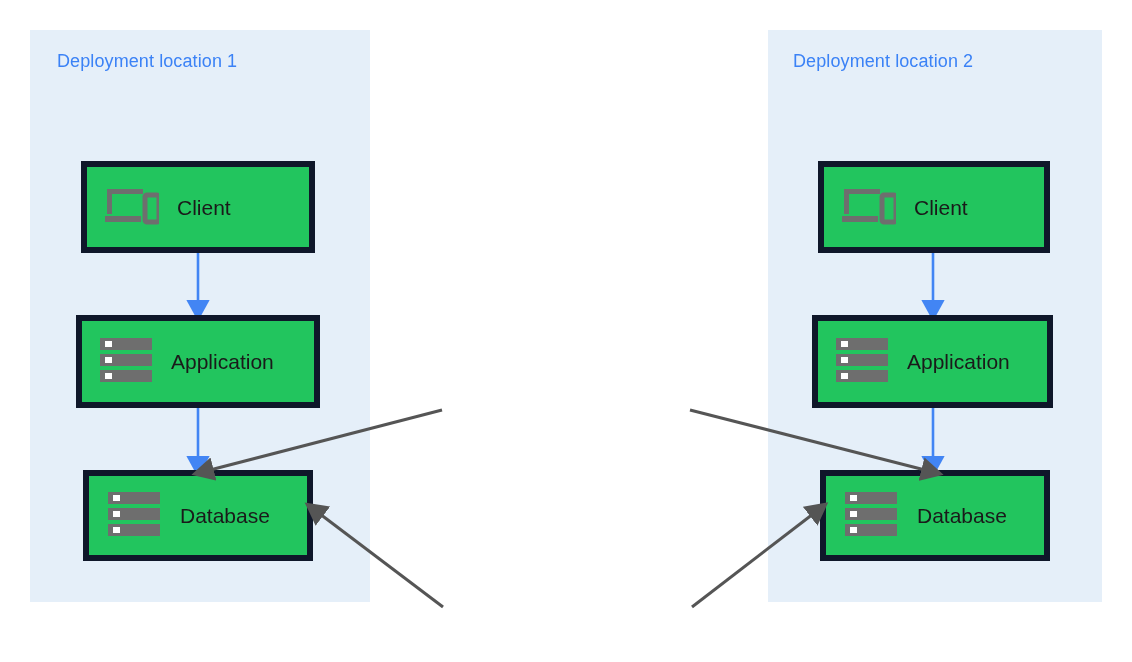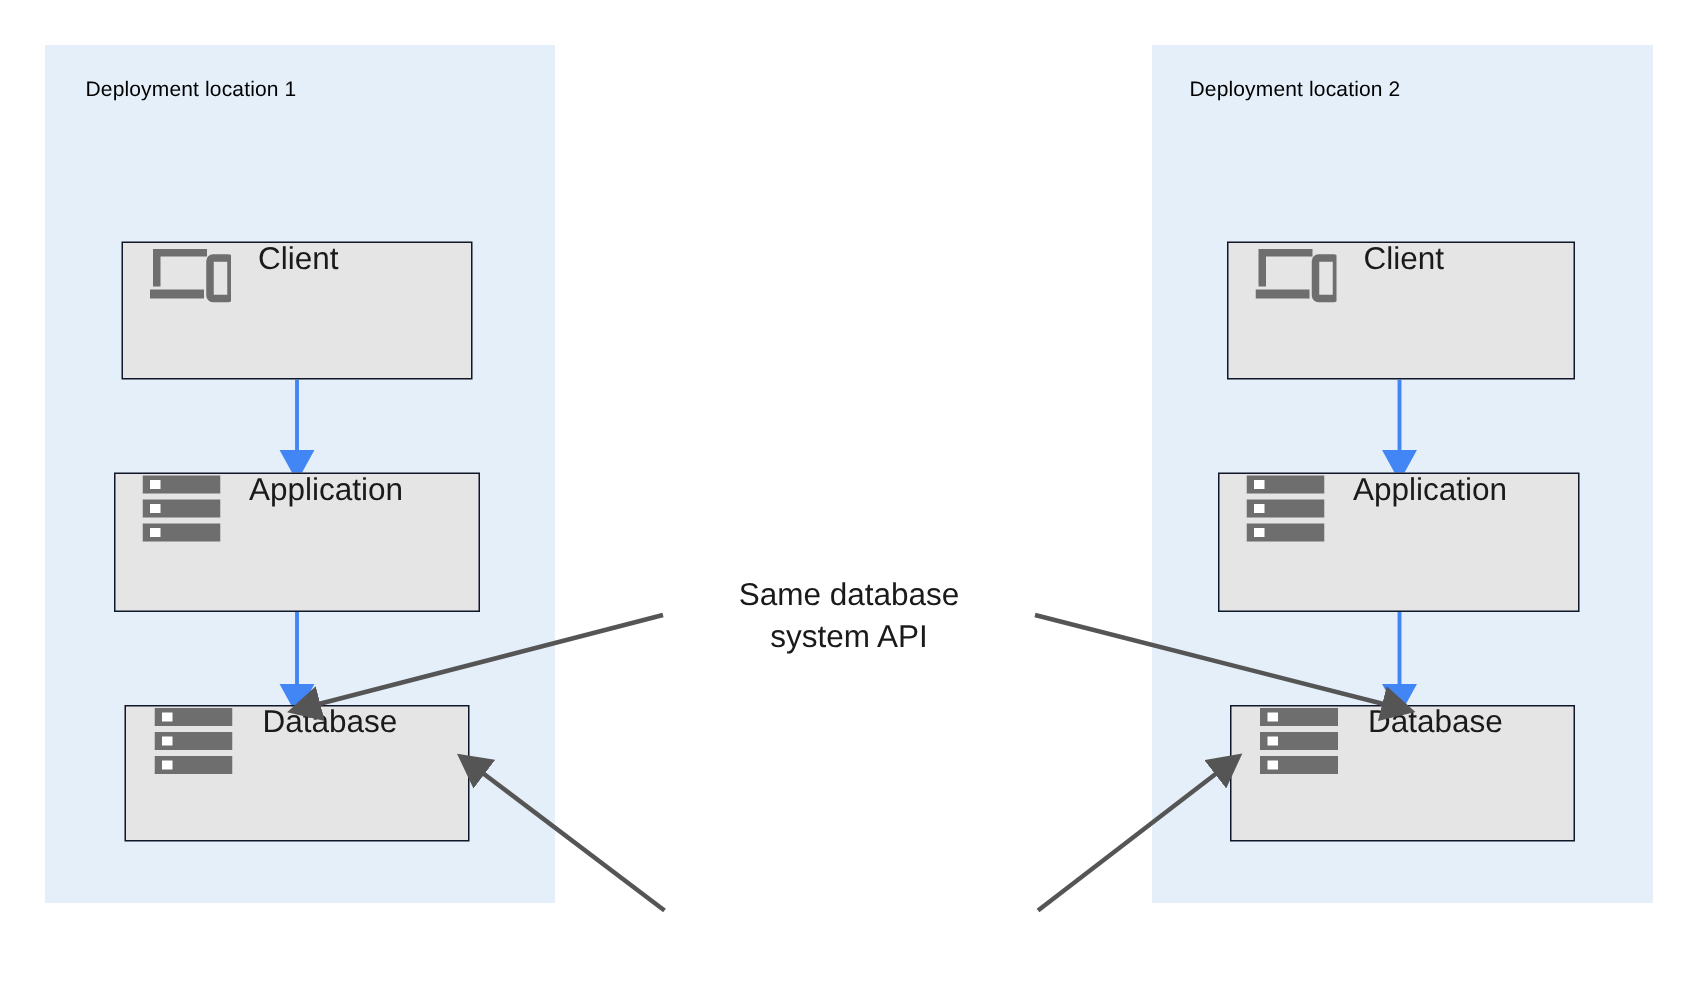--- a/index.html
+++ b/index.html
@@ -17,31 +17,32 @@
     height: 662px;
     background: #ffffff;
     overflow: hidden;
   }
   .zone {
     position: absolute;
     background: #e5eff9;
   }
   .zone-title {
     position: absolute;
-    font-size: 14px;
-    color: #000000;
+    font-size: 18px;
+    color: #3b82f6;
     letter-spacing: 0.1px;
     white-space: nowrap;
   }
   .node {
     position: absolute;
-    background: #e5e5e5;
-    border: 1px solid #0f172a;
+    background: #22c55e;
+    border: 6px solid #0f172a;
     box-sizing: border-box;
     display: flex;
+    align-items: center;
     z-index: 3;
   }
   .node-icon {
     flex: 0 0 auto;
     display: block;
   }
   .node-label {
     font-size: 21px;
     color: #1a1a1a;
     white-space: nowrap;
@@ -179,17 +180,15 @@
 
     <line x1="442" y1="410" x2="210" y2="470" stroke="#555555" stroke-width="3" marker-end="url(#gray-head)"></line>
 
     <line x1="690" y1="410" x2="925" y2="470" stroke="#555555" stroke-width="3" marker-end="url(#gray-head)"></line>
 
     <line x1="443" y1="607" x2="320" y2="514" stroke="#555555" stroke-width="3" marker-end="url(#gray-head)"></line>
 
     <line x1="692" y1="607" x2="813" y2="514" stroke="#555555" stroke-width="3" marker-end="url(#gray-head)"></line>
   </svg>
 
-  <div class="annotation" style="left:446px; top:383px; width:240px;">Same database
-system API</div>
 
 
 </div>
 
 </body></html>

